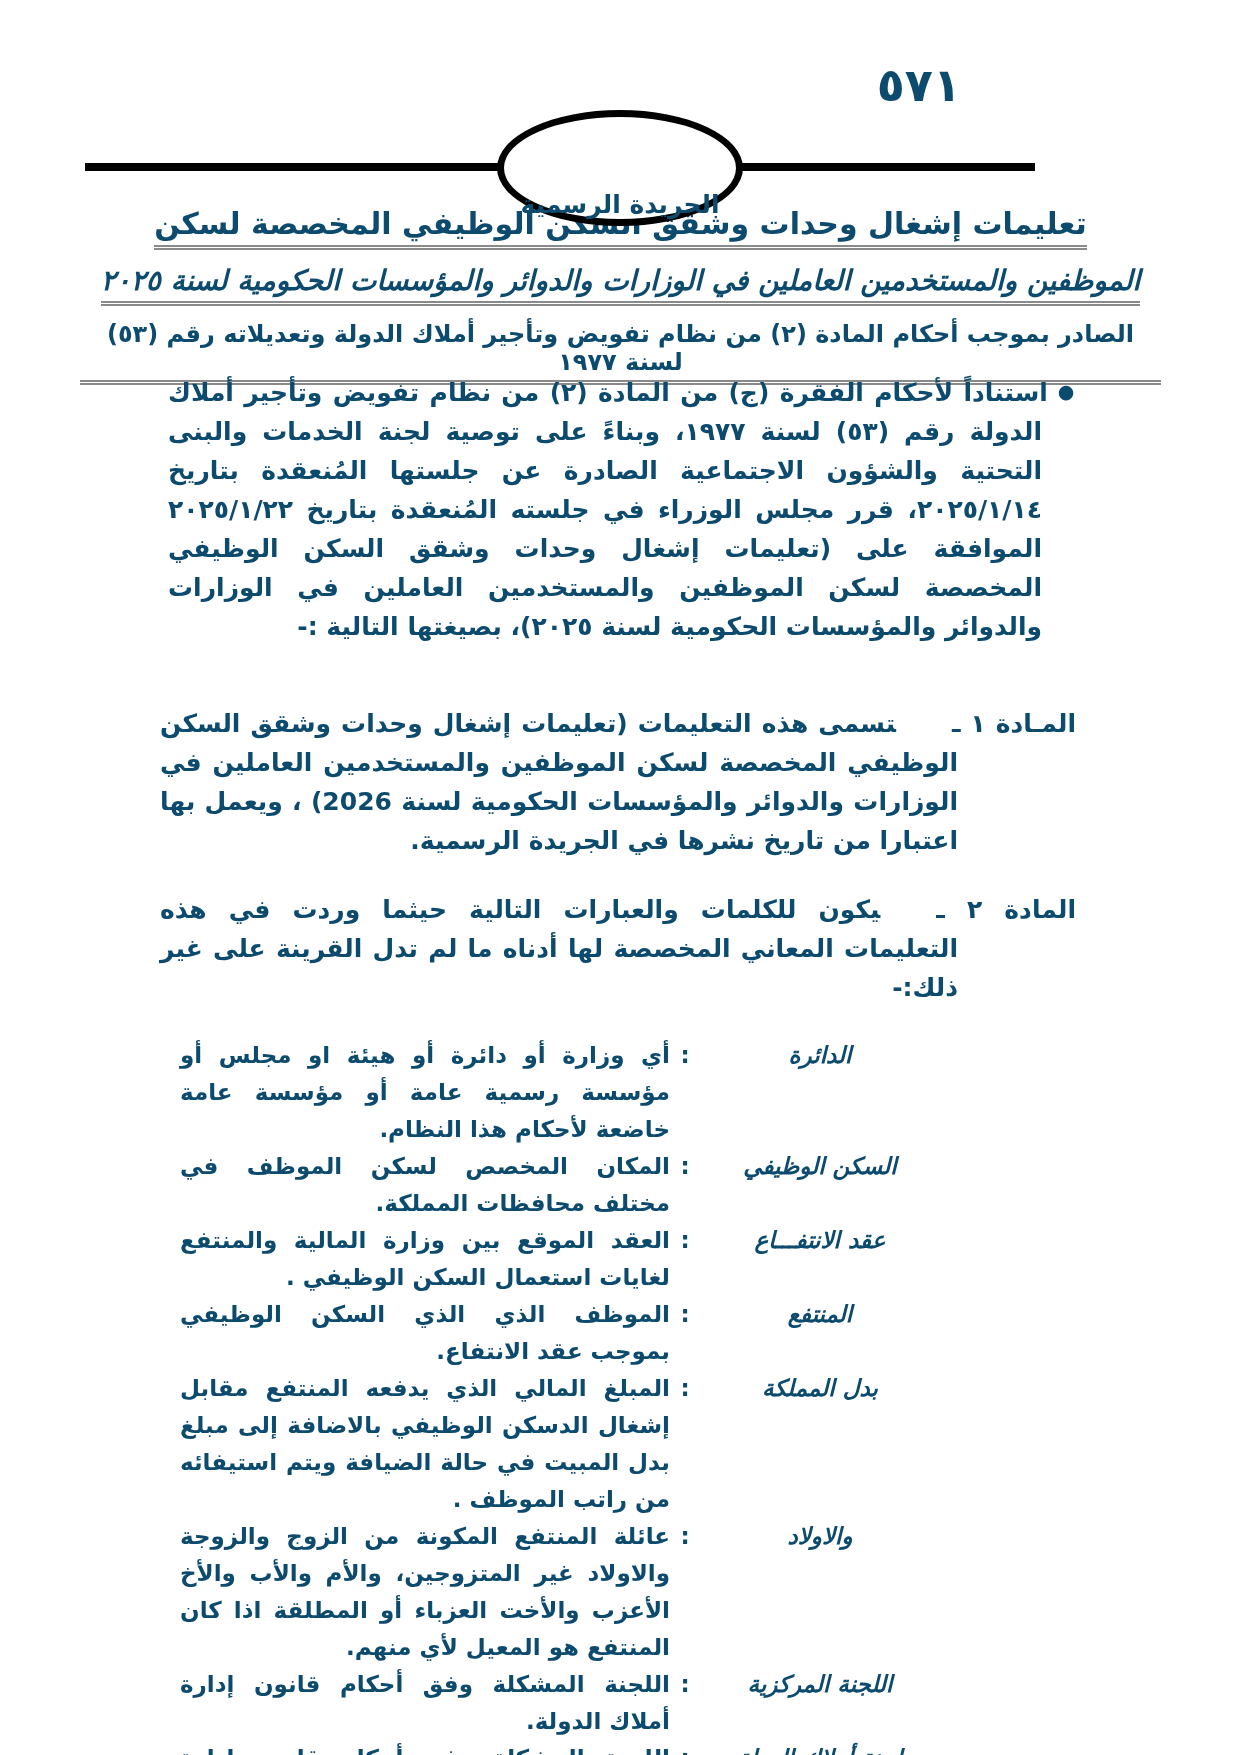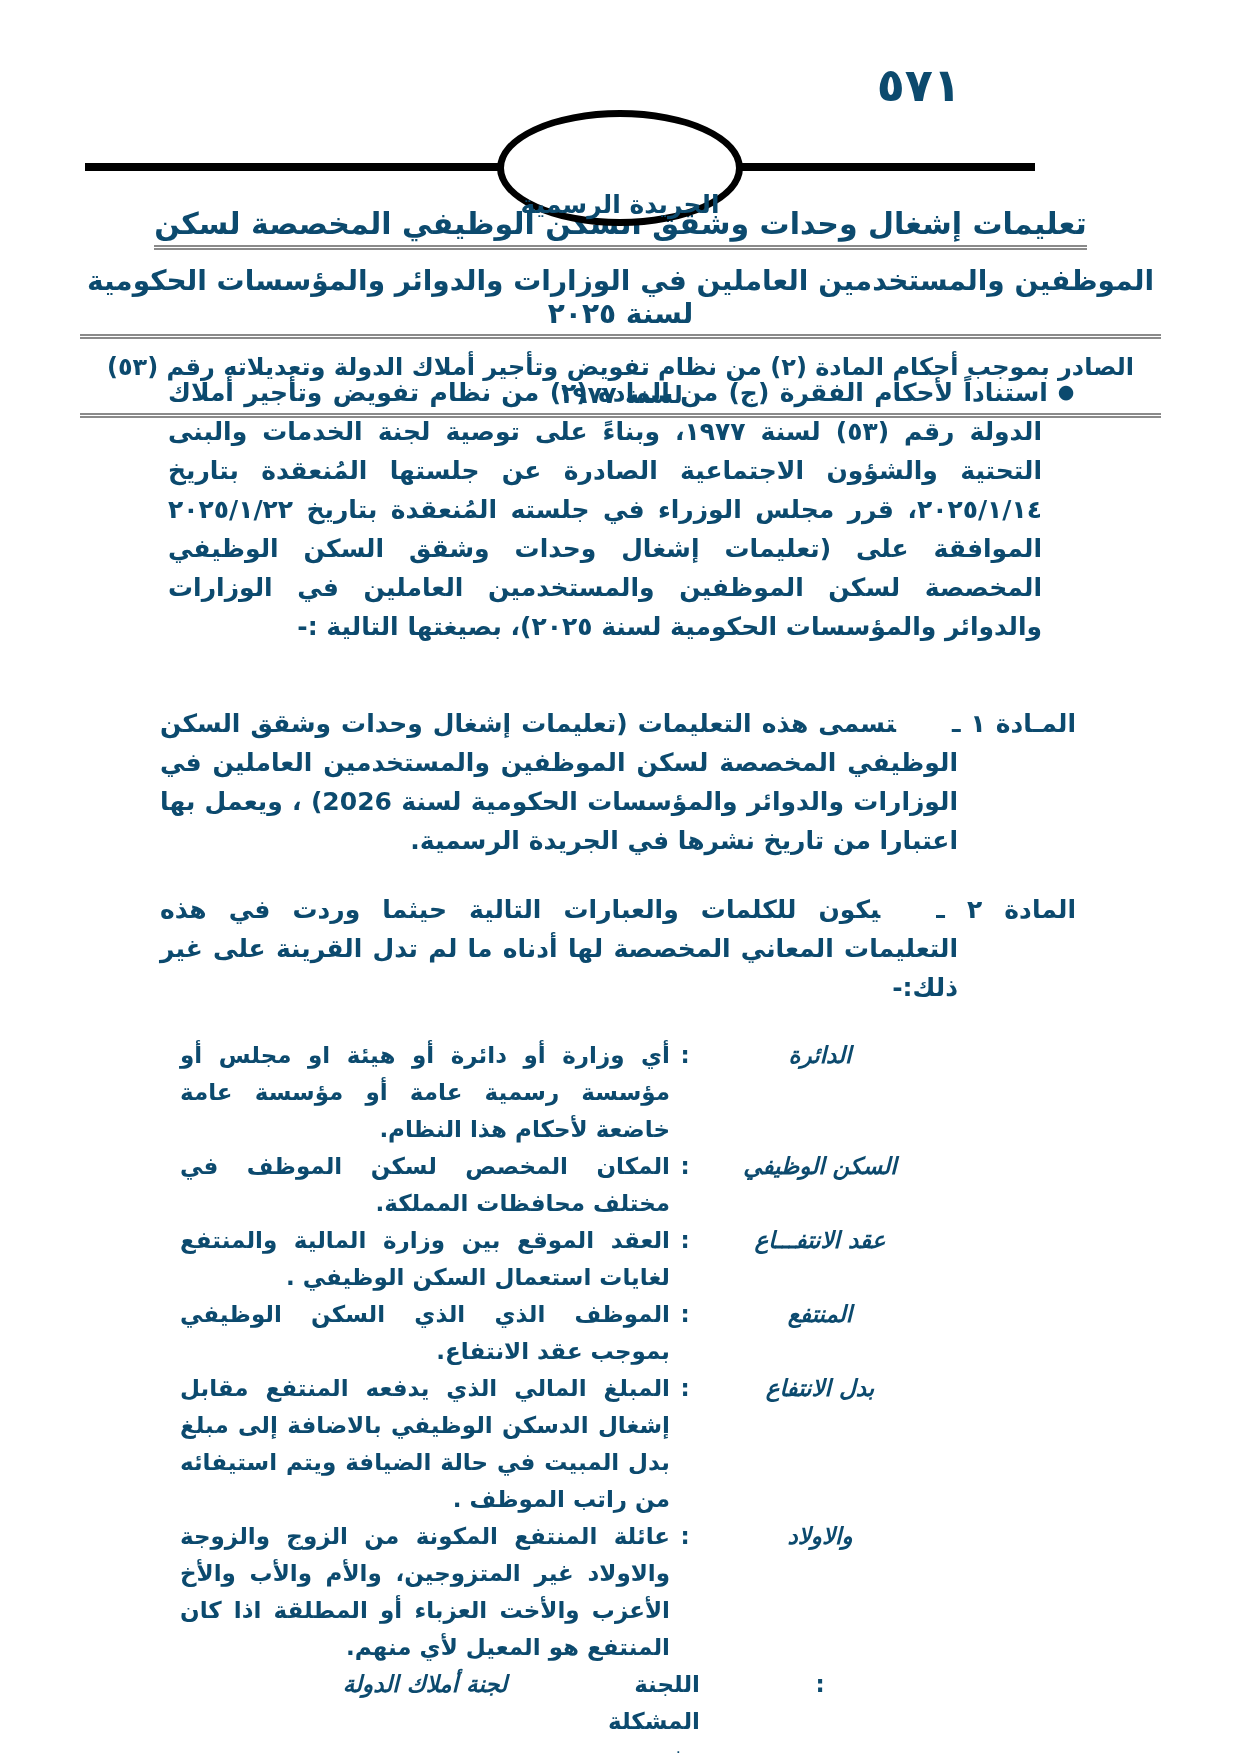--- a/index.html
+++ b/index.html
@@ -61,21 +61,21 @@
     right: 80px;
     text-align: center;
   }
   .title-line { margin-bottom: 14px; }
   .title-line > span {
     display: inline-block;
     padding-bottom: 4px;
     border-bottom: 5px double #8a8a8a;
   }
   .t1 { font-size: 30px; }
-  .t2 { font-size: 28px; }
+  .t2 { font-size: 28px; font-style: italic; }
   .t3 { font-size: 24px; }
 
   
   .content {
     position: absolute;
     top: 372px;
     right: 165px;
     left: 160px;
   }
   .intro {
@@ -157,28 +157,29 @@
       <div class="def-text">المكان المخصص لسكن الموظف في مختلف محافظات المملكة.</div>
 
       <div class="def-term">عقد الانتفـــاع</div>
       <div class="def-sep">:</div>
       <div class="def-text">العقد الموقع بين وزارة المالية والمنتفع لغايات استعمال السكن الوظيفي .</div>
 
       <div class="def-term">المنتفع</div>
       <div class="def-sep">:</div>
       <div class="def-text">الموظف الذي الذي السكن الوظيفي بموجب عقد الانتفاع.</div>
 
-      <div class="def-term">بدل الانتفاع</div>
+      <div class="def-term">بدل المملكة</div>
       <div class="def-sep">:</div>
       <div class="def-text">المبلغ المالي الذي يدفعه المنتفع مقابل إشغال الدسكن الوظيفي بالاضافة إلى مبلغ بدل المبيت في حالة الضيافة ويتم استيفائه من راتب الموظف .</div>
 
       <div class="def-term">والاولاد</div>
       <div class="def-sep">:</div>
       <div class="def-text">عائلة المنتفع المكونة من الزوج والزوجة والاولاد غير المتزوجين، والأم والأب والأخ الأعزب والأخت العزباء أو المطلقة اذا كان المنتفع هو المعيل لأي منهم.</div>
 
+      <div class="def-term">اللجنة المركزية</div>
       <div class="def-sep">:</div>
       <div class="def-text">اللجنة المشكلة وفق أحكام قانون إدارة أملاك الدولة.</div>
 
       <div class="def-term">لجنة أملاك الدولة</div>
       <div class="def-sep">:</div>
       <div class="def-text">اللجنة المشكلة وفق أحكام قانون إدارة أملاك الدولة.</div>
 
     </div>
 
   </div>

